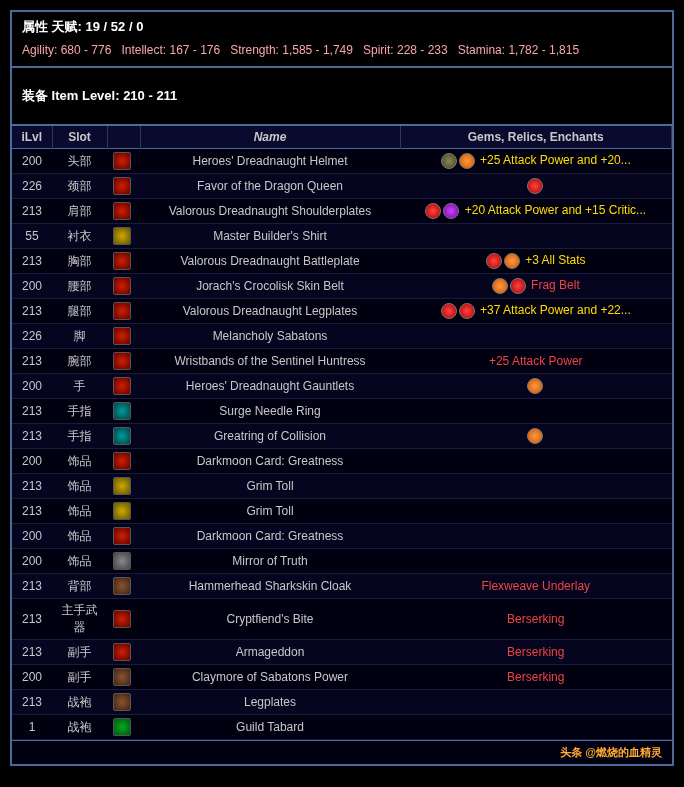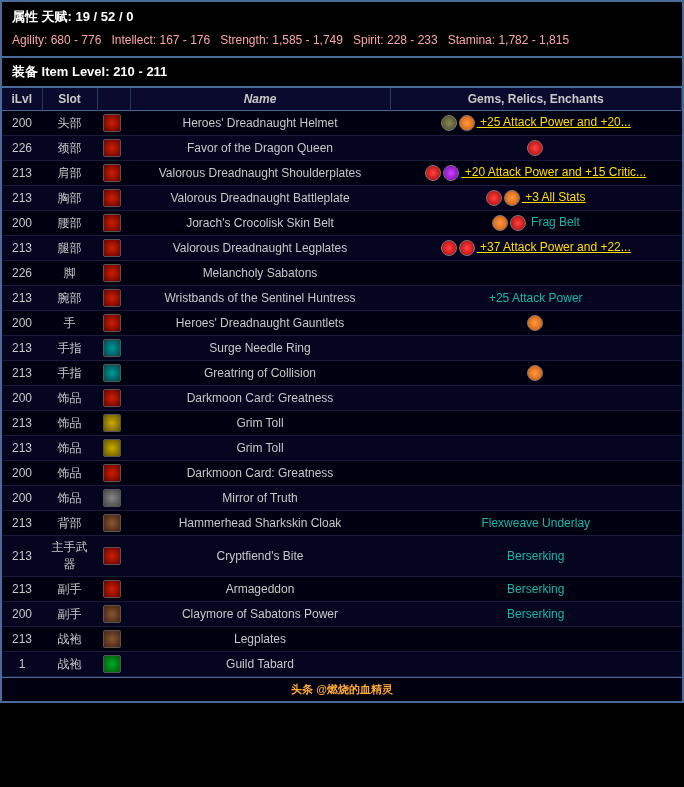--- a/index.html
+++ b/index.html
@@ -6,42 +6,42 @@
     body {
       background: #000;
       font-family: Arial, sans-serif;
       font-size: 12px;
       color: #fff;
       width: 684px;
     }
     .outer-wrapper {
       border: 2px solid #4a6a9a;
       background: #000;
-      margin: 0;
+      margin: 10px;
     }
     .stats-section {
       background: #000;
       border-bottom: 2px solid #4a6a9a;
       padding: 6px 10px;
     }
     .stats-title {
       color: #fff;
       font-size: 13px;
       font-weight: bold;
       margin-bottom: 5px;
     }
     .stats-line {
       color: #fca5a5;
       font-size: 12px;
       line-height: 1.6;
     }
     .ilvl-section {
       background: #000;
       border-bottom: 2px solid #4a6a9a;
-      padding: 5px 10px;
+      padding: 19px 10px;
     }
     .ilvl-title {
       color: #fff;
       font-size: 13px;
       font-weight: bold;
     }
     table.gear-table {
       width: 100%;
       border-collapse: collapse;
       background: #000;
@@ -106,26 +106,26 @@
       display: inline-block;
       border-radius: 50%;
       vertical-align: middle;
       margin-right: 2px;
       border: 1px solid #777;
     }
     .gem-red { background: radial-gradient(circle, #ff4444, #aa0000); }
     .gem-orange { background: radial-gradient(circle, #ff9944, #cc5500); }
     .gem-purple { background: radial-gradient(circle, #cc44ff, #7700aa); }
     .gem-meta { background: radial-gradient(circle, #888855, #444422); }
-    .enchant-green { color: #14b8a6; }
-    .enchant-yellow { color: #ffdd00; text-decoration: underline; }
+    .enchant-green { color: #ef4444; }
+    .enchant-yellow { color: #ffdd00; }
     .footer-section {
       background: #000010;
       padding: 4px 10px;
-      text-align: center;
+      text-align: right;
       border-top: 1px solid #4a6a9a;
       font-size: 11px;
       color: #888;
     }
     .watermark {
       color: #ffaa33;
       font-weight: bold;
     }
   </style>
 </head>
@@ -174,20 +174,27 @@
           <td class="gems-enchants"><span class="gem-icon gem-red"></span></td>
         </tr>
         <tr>
           <td>213</td>
           <td>肩部</td>
           <td><div class="item-icon icon-red"></div></td>
           <td class="item-name">Valorous Dreadnaught Shoulderplates</td>
           <td class="gems-enchants"><span class="gem-icon gem-red"></span><span class="gem-icon gem-purple"></span><span class="enchant-yellow"> +20 Attack Power and +15 Critic...</span></td>
         </tr>
         <tr>
+          <td>55</td>
+          <td>衬衣</td>
+          <td><div class="item-icon icon-yellow"></div></td>
+          <td class="item-name">Master Builder's Shirt</td>
+          <td class="gems-enchants"></td>
+        </tr>
+        <tr>
           <td>213</td>
           <td>胸部</td>
           <td><div class="item-icon icon-red"></div></td>
           <td class="item-name">Valorous Dreadnaught Battleplate</td>
           <td class="gems-enchants"><span class="gem-icon gem-red"></span><span class="gem-icon gem-orange"></span><span class="enchant-yellow"> +3 All Stats</span></td>
         </tr>
         <tr>
           <td>200</td>
           <td>腰部</td>
           <td><div class="item-icon icon-red"></div></td>

